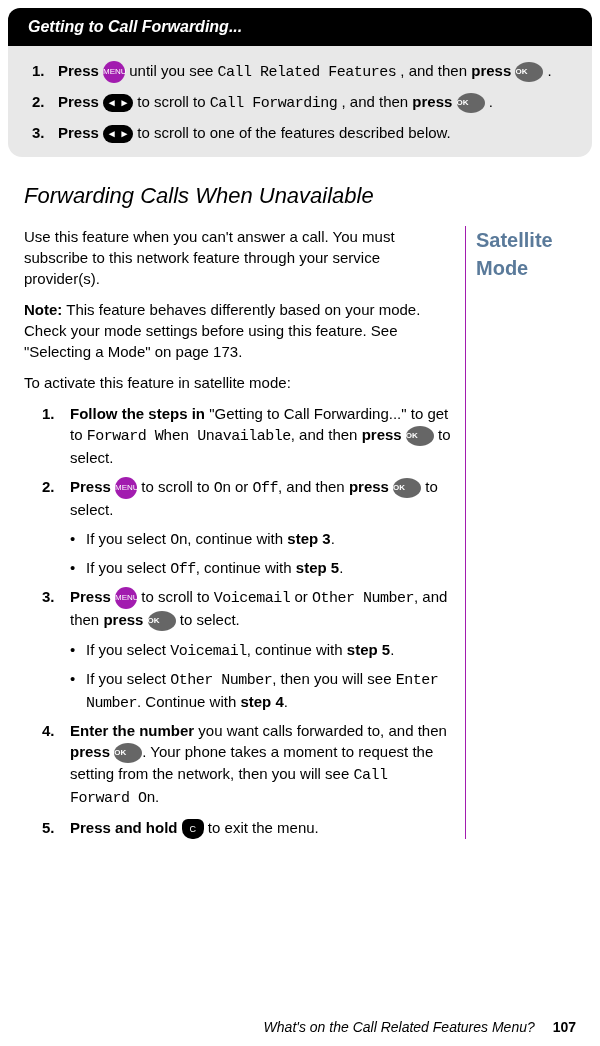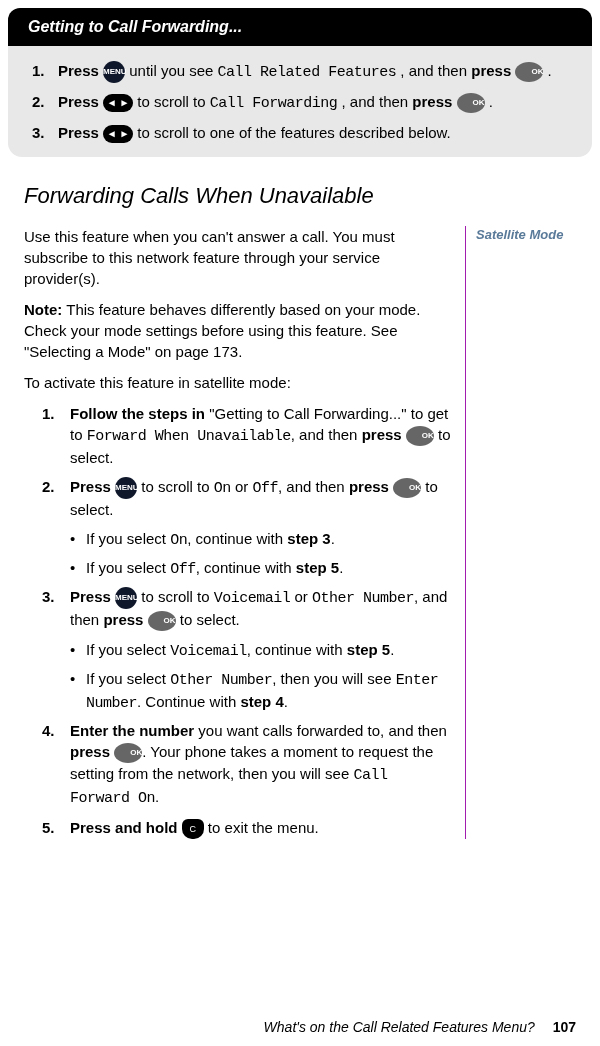--- a/index.html
+++ b/index.html
@@ -49,39 +49,39 @@
       font-weight: bold;
     }
     .lcd {
       font-family: 'Courier New', monospace;
       font-weight: normal;
       letter-spacing: -0.5px;
     }
     .btn-menu {
       width: 22px;
       height: 22px;
-      background: #0f172a;
+      background: #a21caf;
       border-radius: 50%;
       color: #fff;
       font-size: 8px;
-      font-weight: bold;
+      font-weight: normal;
       text-align: center;
       line-height: 22px;
       display: inline-block;
       vertical-align: middle;
     }
     .btn-ok {
       width: 28px;
       height: 20px;
       background: #666;
       border-radius: 50%;
       color: #fff;
       font-size: 8px;
       font-weight: bold;
-      text-align: right;
+      text-align: left;
       line-height: 20px;
       display: inline-block;
       vertical-align: middle;
     }
     .btn-arrow {
       width: 30px;
       height: 18px;
       background: #000;
       border-radius: 10px;
       color: #fff;
@@ -147,22 +147,21 @@
     .bullet-dot {
       width: 16px;
       flex-shrink: 0;
     }
     .bullet-text {
       flex: 1;
     }
     .side-label {
       color: #5a7a9a;
       font-weight: bold;
-      font-style: italic;
-      font-size: 13px;
+      font-size: 20px;
     }
     .tip-text {
       font-style: italic;
       margin-top: 340px;
     }
     .tip-text b {
       font-style: normal;
     }
     .footer {
       position: absolute;

